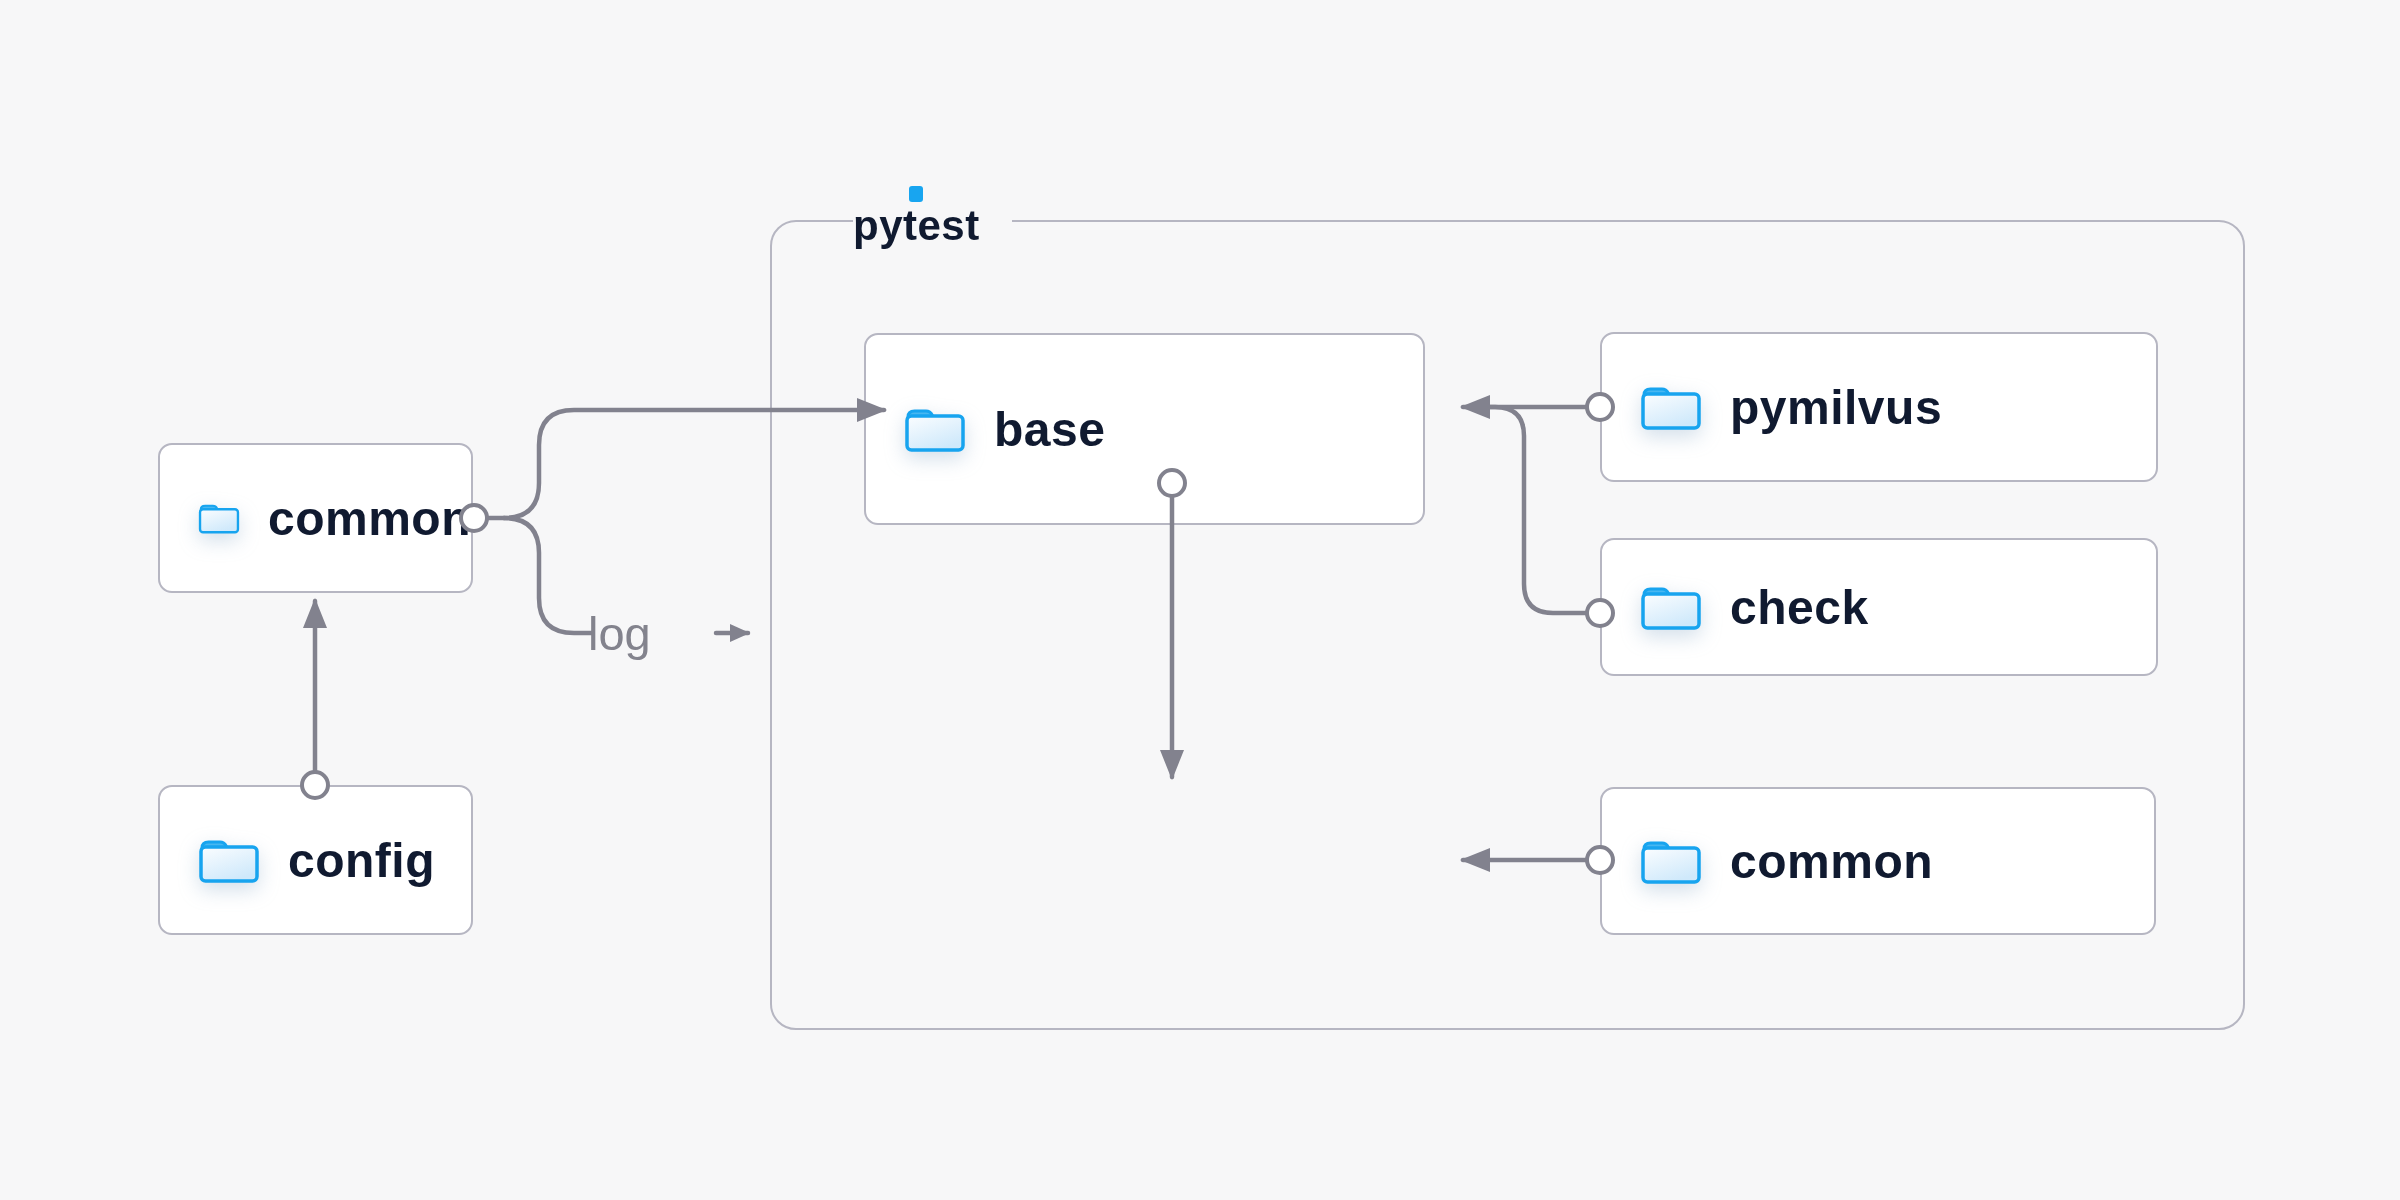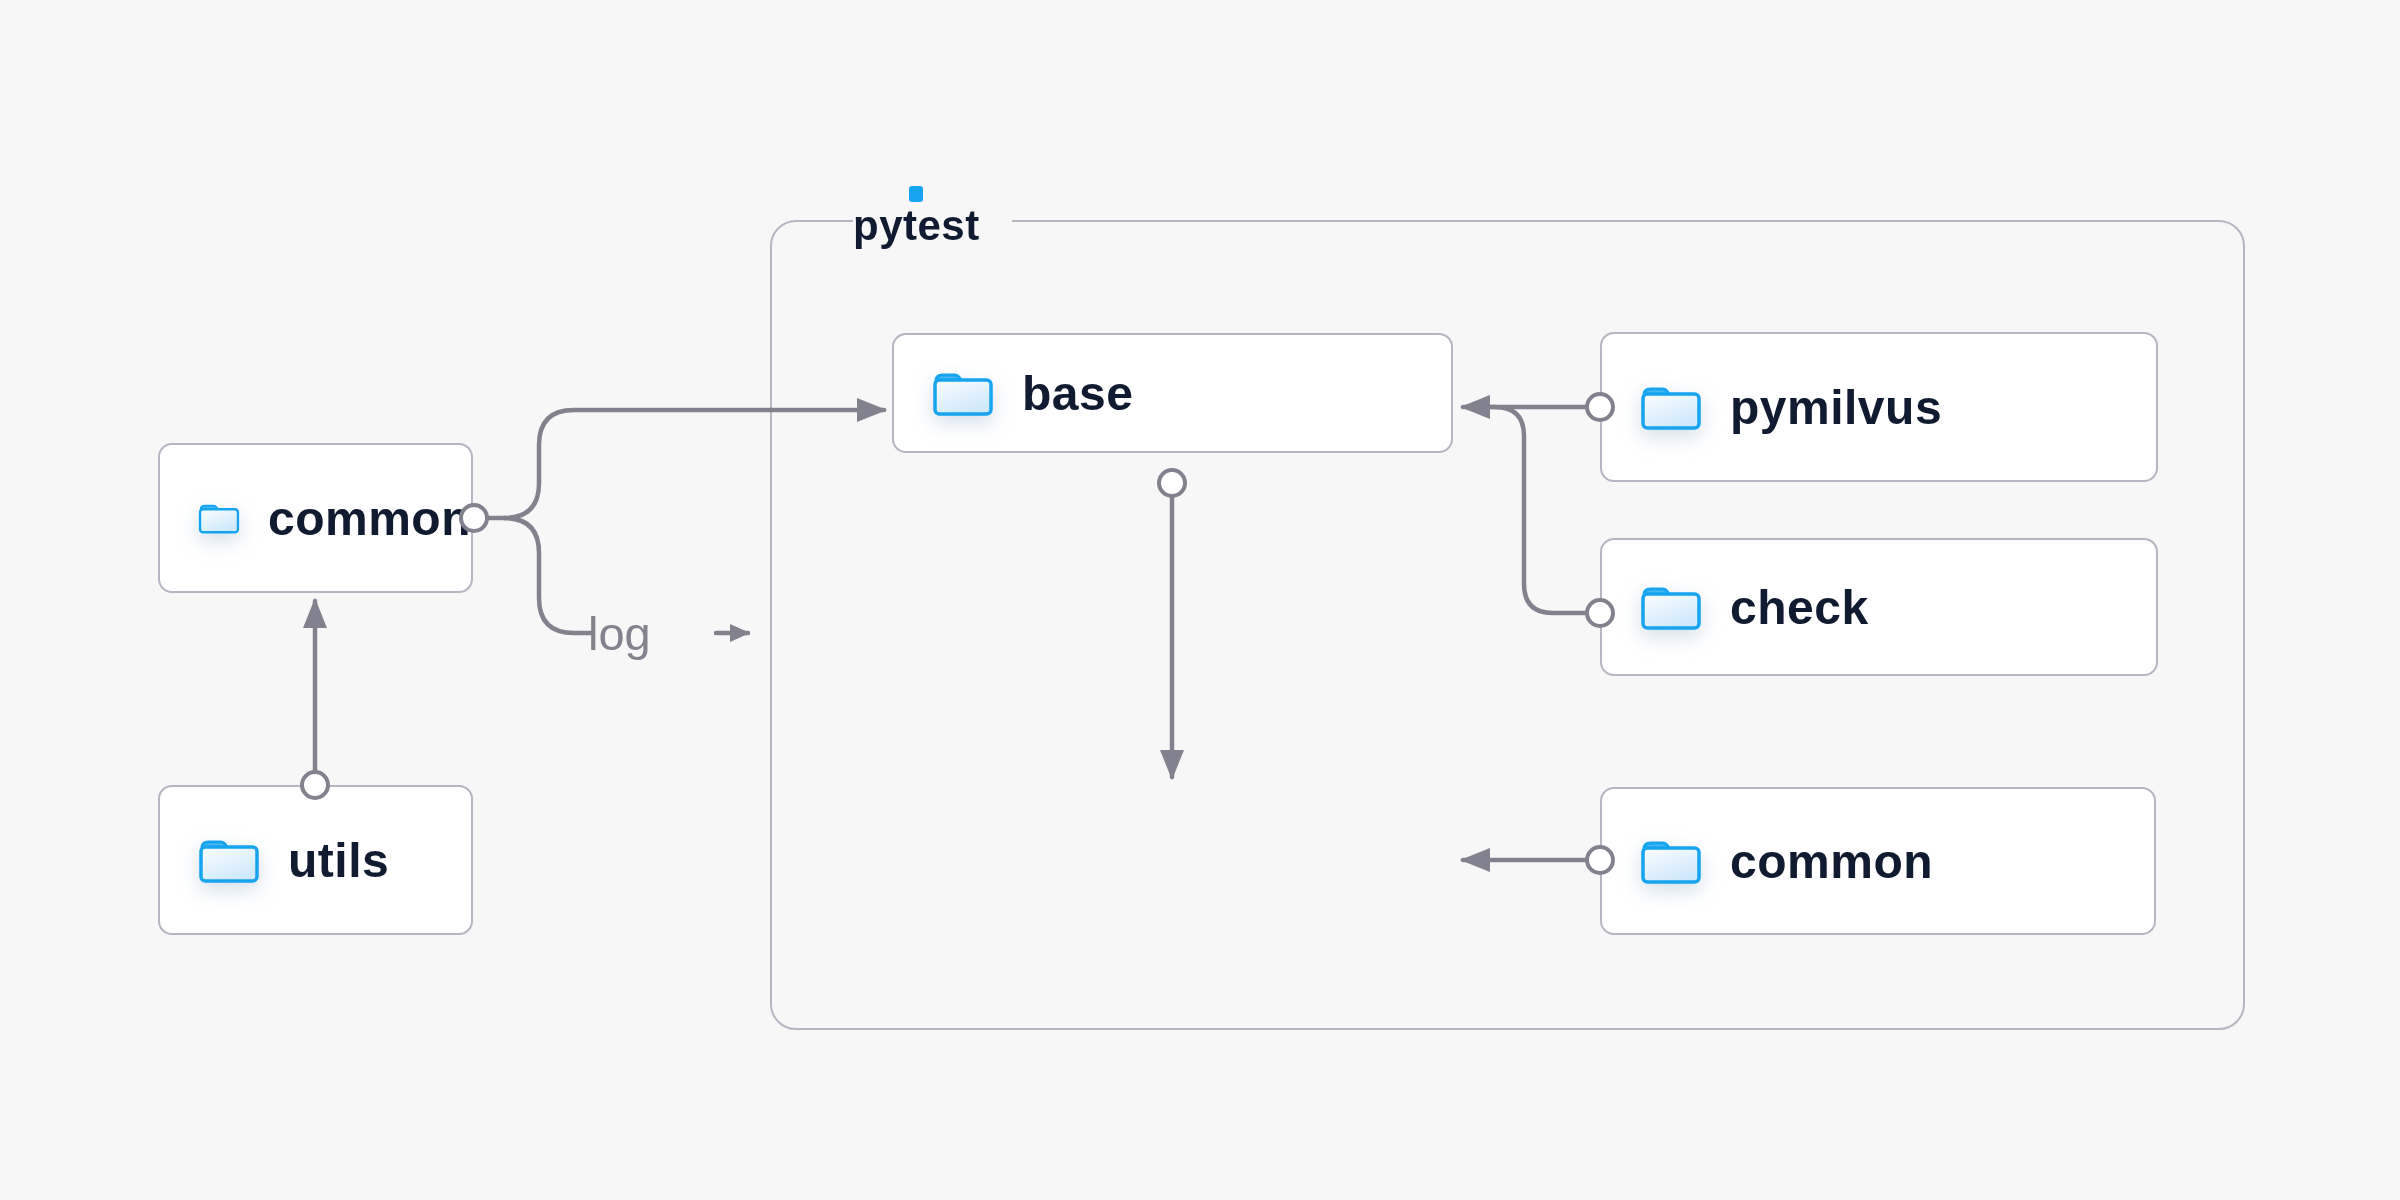--- a/index.html
+++ b/index.html
@@ -108,24 +108,24 @@
       <rect class="folder-body" x="3" y="11" width="56" height="34" rx="4.5" fill="url(#folderBody)"></rect>
     </svg>
     <span class="node-label">common</span>
   </div>
 
   <div class="node" style="left:158px; top:785px; width:315px; height:150px;">
     <svg class="folder" width="62" height="48" viewBox="0 0 62 48">
       <path class="folder-tab" d="M4 12 C4 8 6.5 6 10.5 6 L22 6 C25 6 27 7.5 28.2 10 L30.5 14 L4 14 Z"></path>
       <rect class="folder-body" x="3" y="11" width="56" height="34" rx="4.5" fill="url(#folderBody)"></rect>
     </svg>
-    <span class="node-label">utils</span>
+    <span class="node-label">config</span>
   </div>
 
-  <div class="node" style="left:892px; top:333px; width:561px; height:120px;">
+  <div class="node" style="left:864px; top:333px; width:561px; height:192px;">
     <svg class="folder" width="62" height="48" viewBox="0 0 62 48">
       <path class="folder-tab" d="M4 12 C4 8 6.5 6 10.5 6 L22 6 C25 6 27 7.5 28.2 10 L30.5 14 L4 14 Z"></path>
       <rect class="folder-body" x="3" y="11" width="56" height="34" rx="4.5" fill="url(#folderBody)"></rect>
     </svg>
     <span class="node-label">base</span>
   </div>
 
   <div class="node" style="left:1600px; top:332px; width:558px; height:150px;align-items:center;">
     <svg class="folder" width="62" height="48" viewBox="0 0 62 48">
       <path class="folder-tab" d="M4 12 C4 8 6.5 6 10.5 6 L22 6 C25 6 27 7.5 28.2 10 L30.5 14 L4 14 Z"></path>

